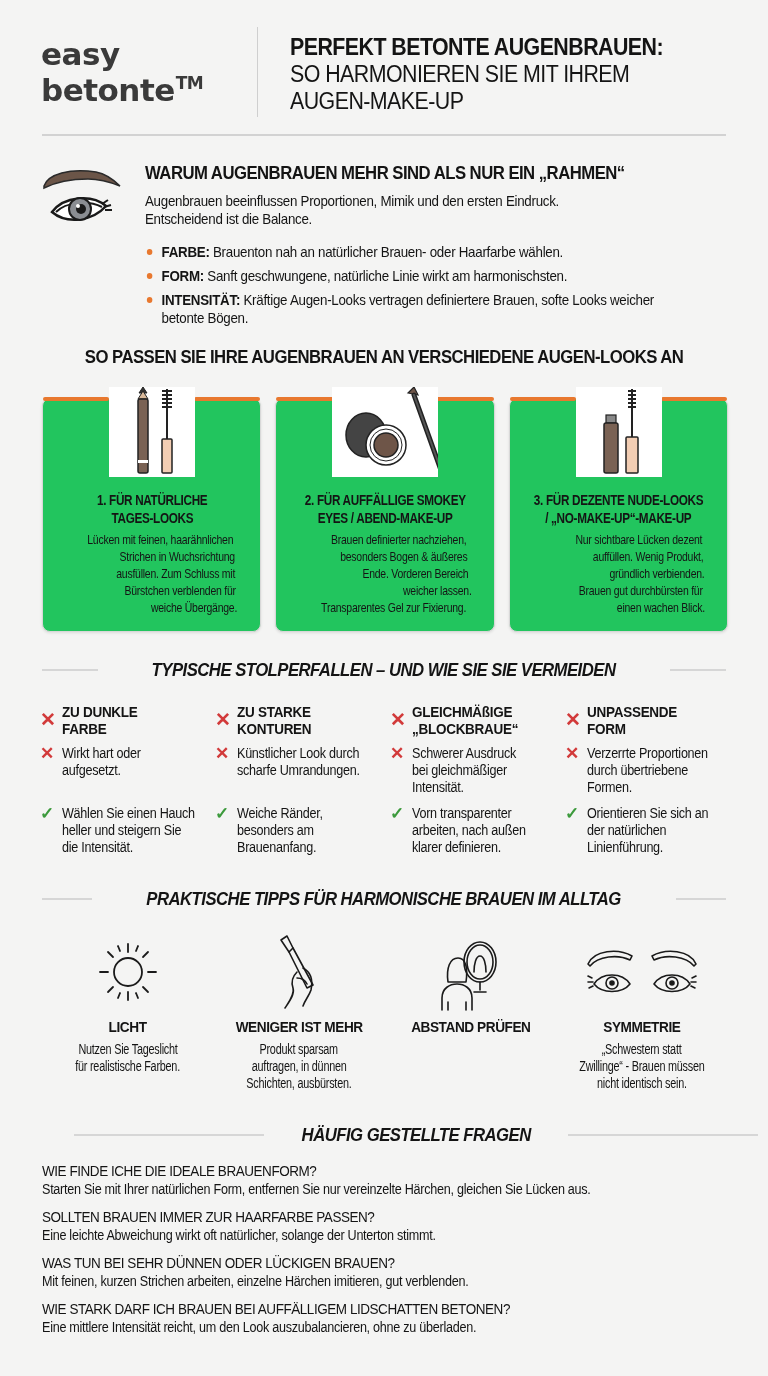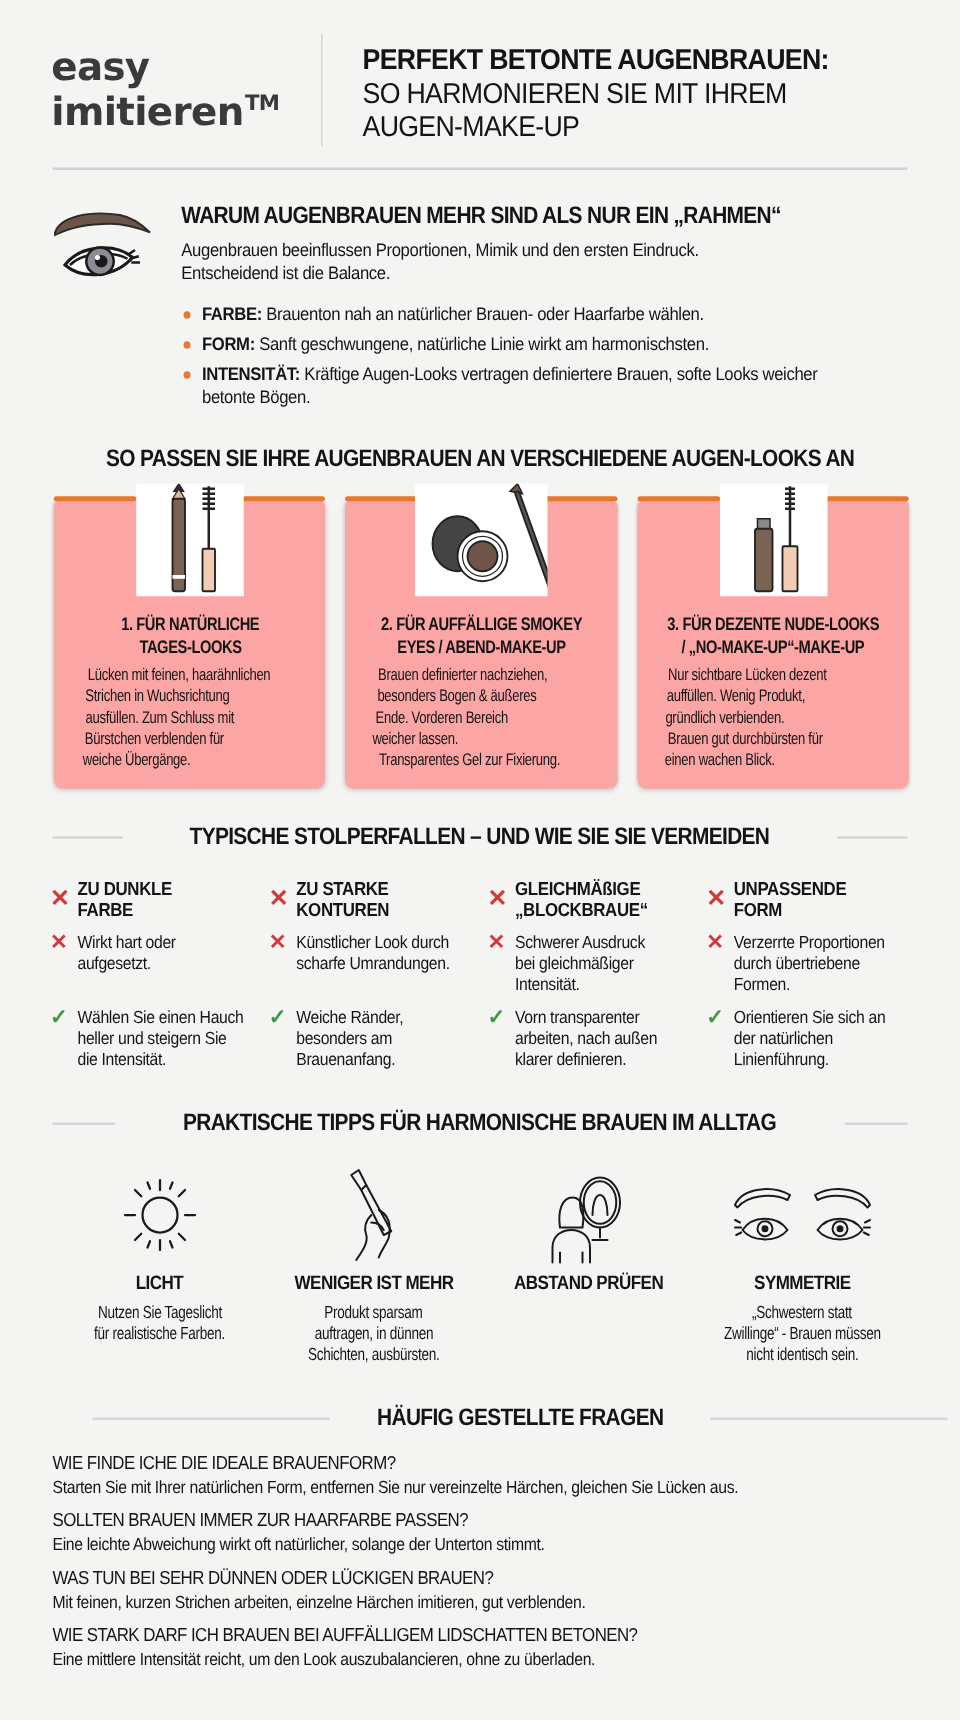--- a/index.html
+++ b/index.html
@@ -20,33 +20,33 @@
   .intro-title { position: absolute; left: 145px; top: 162px; font-size: 19px; font-weight: bold; letter-spacing: -0.6px; white-space: nowrap; transform: scaleX(0.88); transform-origin: left top; }
   .intro-text { position: absolute; left: 145px; top: 192px; font-size: 14.5px; line-height: 18px; width: 560px; letter-spacing: -0.3px; transform: scaleX(0.92); transform-origin: left top; }
   .bullets { position: absolute; left: 145px; top: 243px; width: 580px; list-style: none; }
   .bullets li { position: relative; padding-left: 18px; font-size: 14.5px; line-height: 18px; margin-bottom: 6px; letter-spacing: -0.3px; transform: scaleX(0.92); transform-origin: left top; }
   .bullets li::before { content: ""; position: absolute; left: 2px; top: 6px; width: 6px; height: 6px; border-radius: 50%; background: #e8782e; }
   .bullets b { font-weight: bold; }
 
   
   .sec-title { position: absolute; left: 0; width: 768px; text-align: center; font-size: 19px; font-weight: bold; letter-spacing: -0.6px; }
   .sec-title span.inner { display: inline-block; transform: scaleX(0.88); white-space: nowrap; }
-  .lined { display: flex; align-items: center; gap: 22px; padding: 0 42px; }
+  .lined { display: flex; align-items: center; gap: 22px; padding: 0 42px; font-style: italic; }
   .lined .line { flex: 1; height: 2px; background: #d6d6d6; }
 
   
   .cards { position: absolute; left: 42px; top: 398px; width: 686px; height: 234px; display: flex; gap: 14px; }
-  .card { position: relative; flex: 1; background: #fca5a5; border: 1px solid #d8d8d8; border-radius: 8px; box-shadow: 0 1px 3px rgba(0,0,0,0.1); }
+  .card { position: relative; flex: 1; background: #22c55e; border: 1px solid #d8d8d8; border-radius: 8px; box-shadow: 0 1px 3px rgba(0,0,0,0.1); }
   .card .obar { position: absolute; top: -2px; height: 4px; background: #e8782e; border-radius: 3px; }
   .card .obar.l { left: 0; width: 66px; }
   .card .obar.r { right: 0; width: 66px; }
   .card .icon { position: absolute; left: 66px; top: -12px; width: 86px; height: 90px; background: #fff; }
   .card .ctitle { position: absolute; top: 92px; left: 0; width: 100%; text-align: center; font-size: 14.5px; font-weight: bold; line-height: 18px; letter-spacing: -0.4px; }
   .card .ctitle span { display: inline-block; transform: scaleX(0.9); }
-  .card .ctext { position: absolute; top: 132px; left: 6px; right: 6px; text-align: left; font-size: 13.5px; line-height: 17px; letter-spacing: -0.3px; }
+  .card .ctext { position: absolute; top: 132px; left: 6px; right: 6px; text-align: right; font-size: 13.5px; line-height: 17px; letter-spacing: -0.3px; }
   .card .ctext span { display: inline-block; transform: scaleX(0.88); }
 
   
   .pitfalls { position: absolute; left: 38px; top: 703px; width: 700px; display: flex; }
   .pf { width: 176px; position: relative; }
   .pf .row { position: relative; padding-left: 24px; font-size: 14px; line-height: 17px; letter-spacing: -0.3px; }
   .pf .row .txt { display: inline-block; transform: scaleX(0.9); transform-origin: left top; white-space: nowrap; }
   .pf .head { font-weight: bold; font-size: 15px; line-height: 17px; height: 42px; }
   .pf .bad { height: 60px; }
   .pf .good { }
@@ -68,21 +68,21 @@
   .faq .q { font-size: 15px; font-weight: normal; letter-spacing: -0.5px; line-height: 18px; }
   .faq .a { font-size: 14px; line-height: 18px; letter-spacing: -0.3px; margin-bottom: 10px; }
   .faq .q span, .faq .a span { display: inline-block; transform: scaleX(0.9); transform-origin: left top; white-space: nowrap; }
 </style>
 </head>
 <body>
 
 <div class="header">
   <div class="logo">
     <div>easy</div>
-    <div><span>imitieren</span><sup>TM</sup></div>
+    <div><span>betonte</span><sup>TM</sup></div>
   </div>
   <div class="vdiv"></div>
   <div class="title">
     <div class="t1">PERFEKT BETONTE AUGENBRAUEN:</div>
     <div>SO HARMONIEREN SIE MIT IHREM</div>
     <div>AUGEN-MAKE-UP</div>
   </div>
   <div class="hr"></div>
 </div>
 
@@ -99,21 +99,21 @@
 <div class="intro-text">
   <div>Augenbrauen beeinflussen Proportionen, Mimik und den ersten Eindruck.</div>
   <div>Entscheidend ist die Balance.</div>
 </div>
 <ul class="bullets">
   <li><b>FARBE:</b> <span>Brauenton nah an natürlicher Brauen- oder Haarfarbe wählen.</span></li>
   <li><b>FORM:</b> <span>Sanft geschwungene, natürliche Linie wirkt am harmonischsten.</span></li>
   <li><b>INTENSITÄT:</b> <span>Kräftige Augen-Looks vertragen definiertere Brauen, softe Looks weicher betonte Bögen.</span></li>
 </ul>
 
-<div class="sec-title" style="top:357px;">
+<div class="sec-title" style="top:346px;">
   <span class="inner">SO PASSEN SIE IHRE AUGENBRAUEN AN VERSCHIEDENE AUGEN-LOOKS AN</span>
 </div>
 
 <div class="cards">
 
   <div class="card">
     <div class="obar l"></div>
     <div class="obar r"></div>
     <svg class="icon" viewBox="0 0 86 90">
       <path d="M30 6 L34 0 L38 6 Z" fill="#333" stroke="#222" stroke-width="1"></path>

